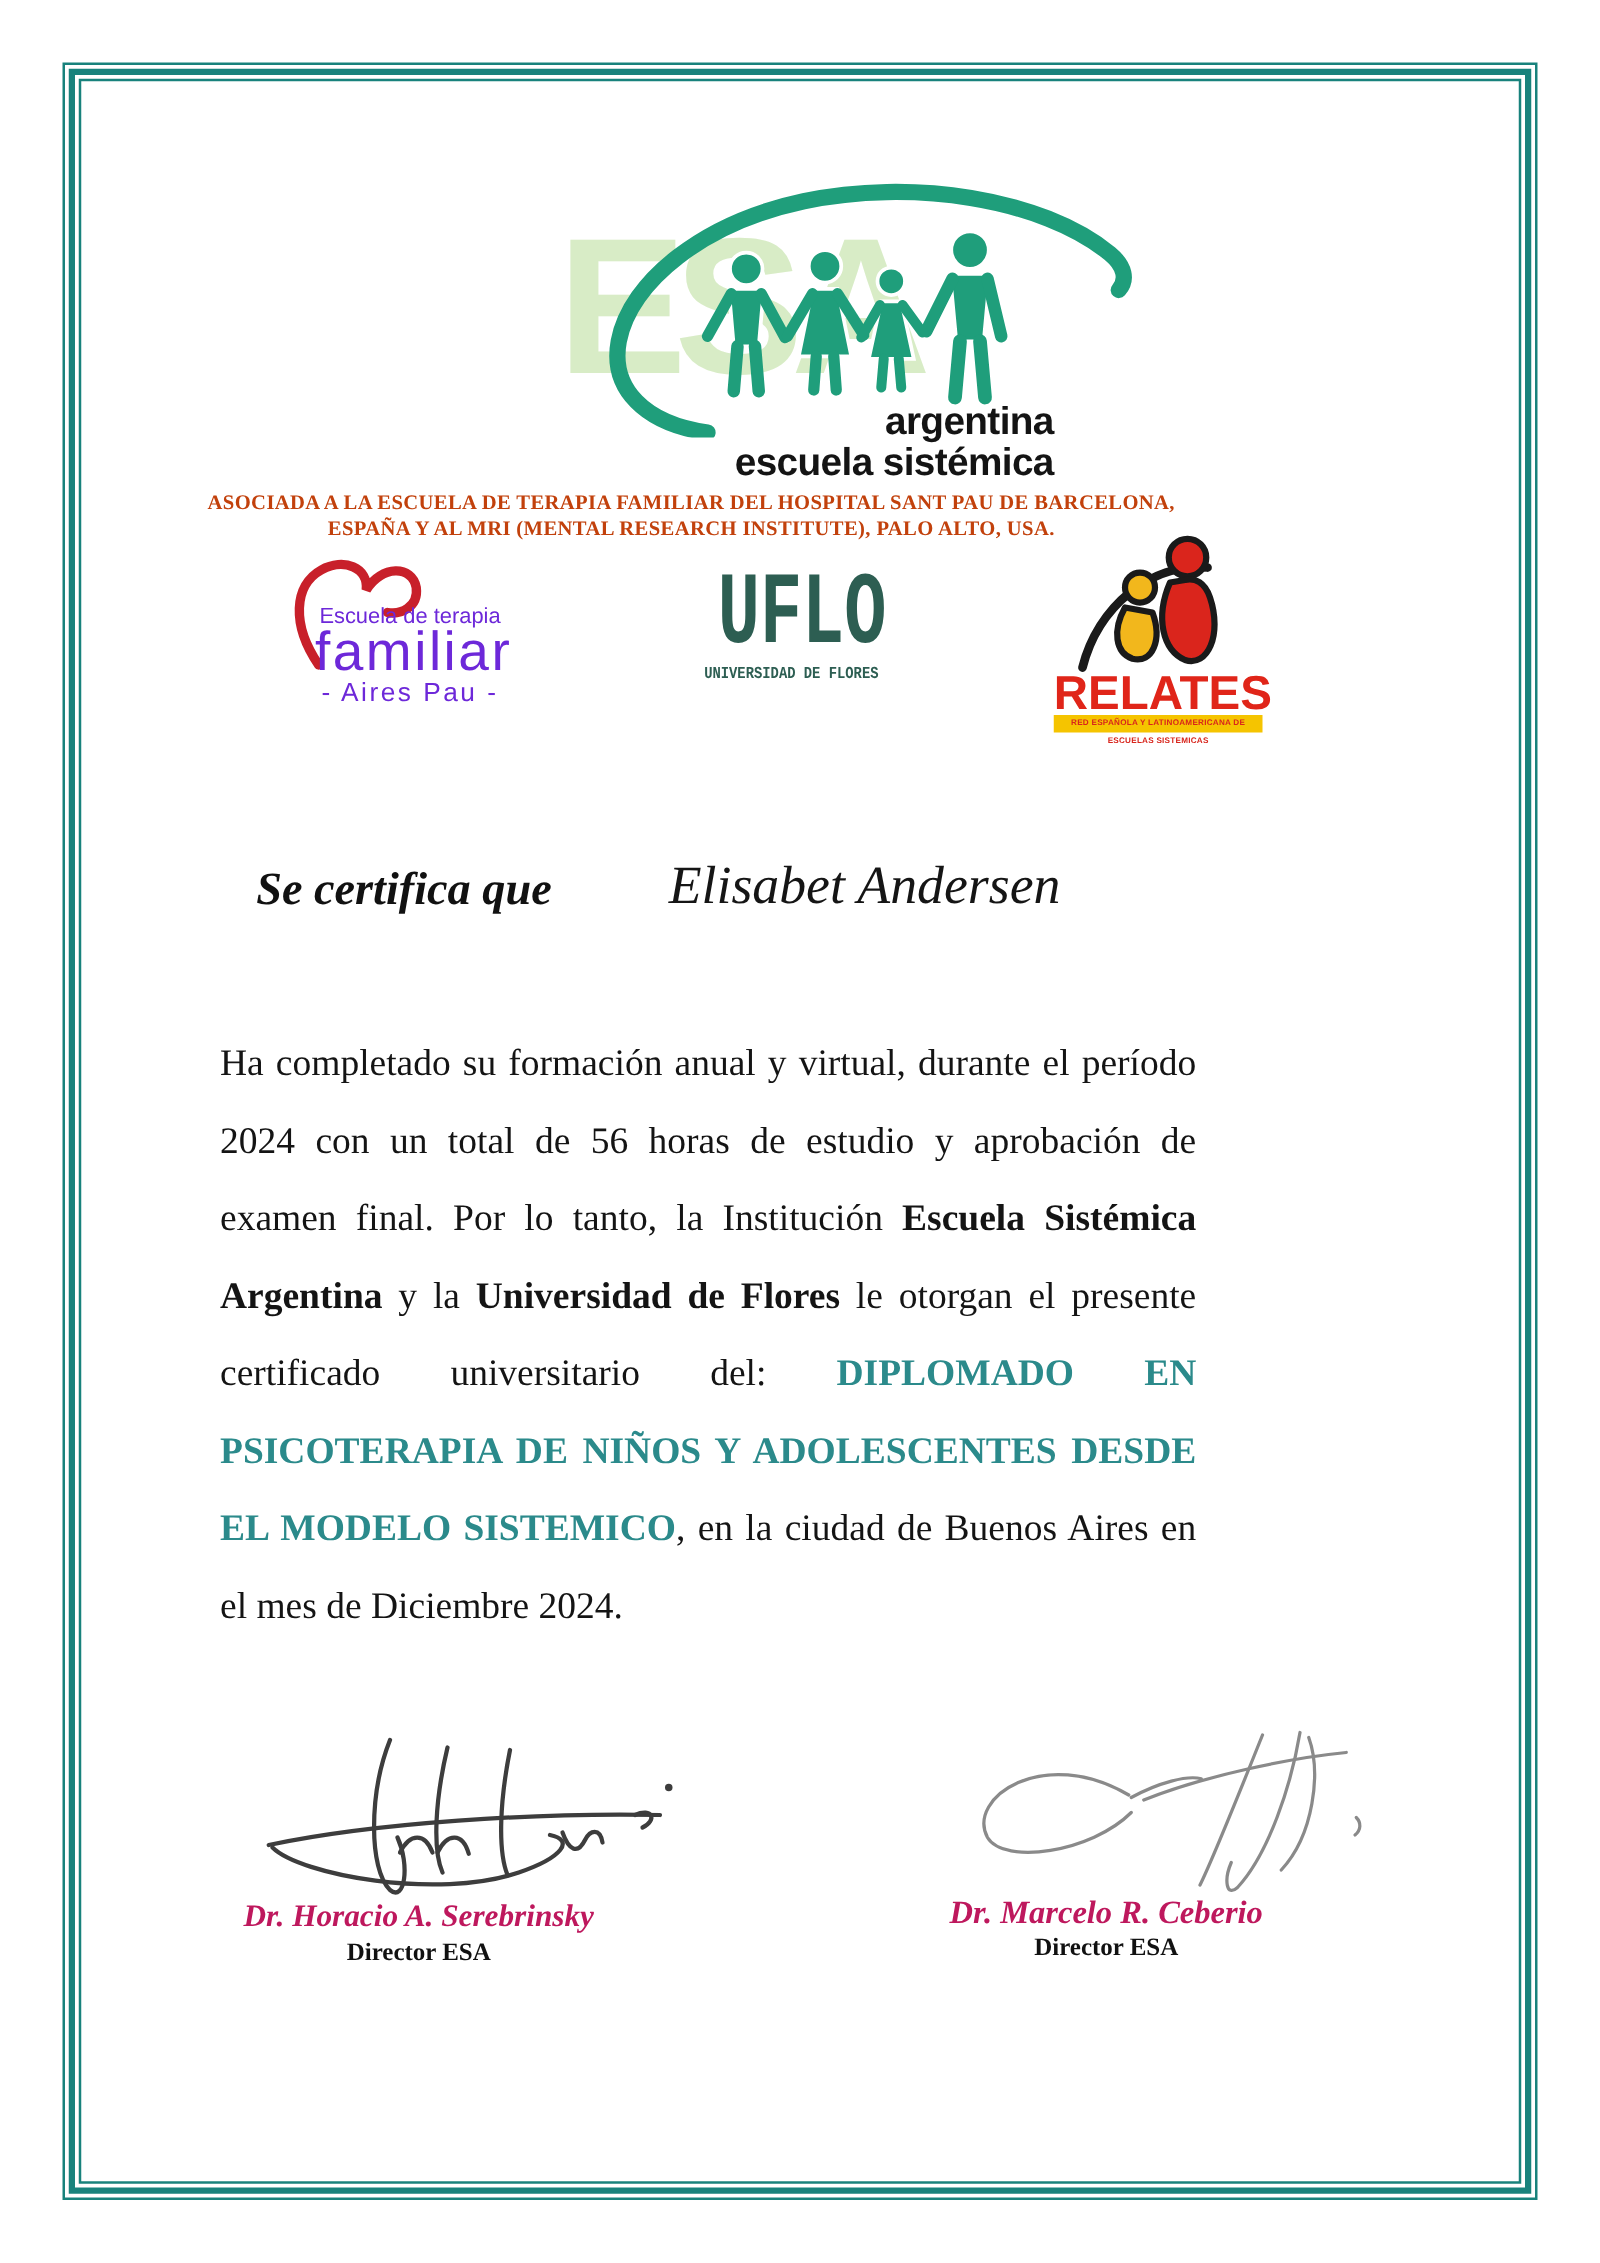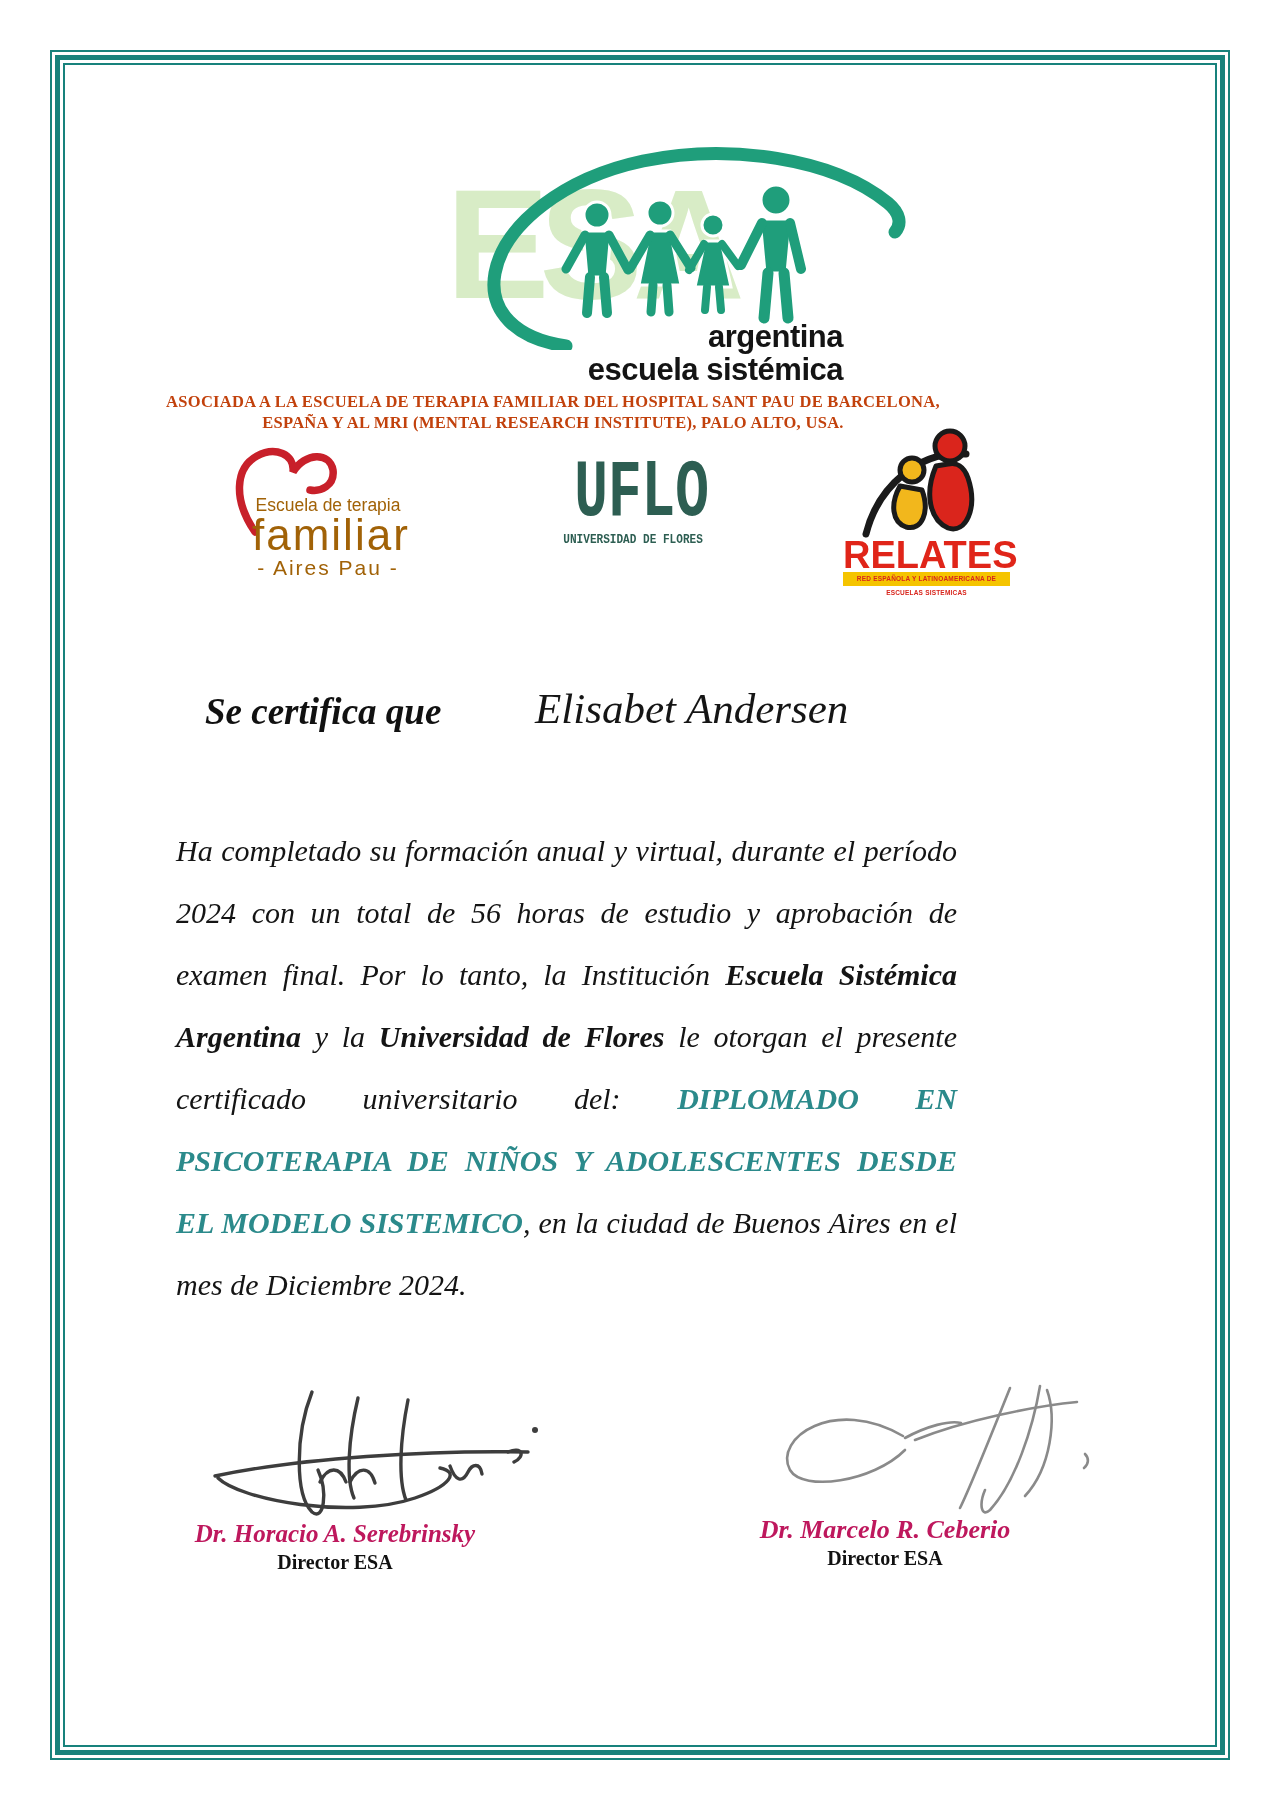--- a/index.html
+++ b/index.html
@@ -17,21 +17,21 @@
      font-family:"Liberation Sans",sans-serif;font-weight:bold;font-size:31px;
      line-height:33px;color:#141414;letter-spacing:-0.5px;}
 
   
   .association{left:103px;top:391px;width:900px;text-align:center;
      font-family:"Liberation Serif",serif;font-weight:bold;color:#c2410c;
      font-size:16.5px;line-height:21px;letter-spacing:0.3px;}
 
   
   .santpau-text{left:252px;top:482px;width:152px;text-align:center;
-     font-family:"Liberation Sans",sans-serif;color:#a16207;margin-top:13px;}
+     font-family:"Liberation Sans",sans-serif;color:#6d28d9;}
   .santpau-l1{font-size:17.5px;line-height:20px;}
   .santpau-l2{font-size:44px;line-height:40px;letter-spacing:2px;}
   .santpau-l3{font-size:21px;line-height:26px;letter-spacing:2px;}
 
   .uflo{left:548px;top:456px;width:165px;text-align:right;
      font-family:Liberation Mono, monospace;color:#2d5e52;}
   .uflo-acronym{display:inline-block;font-size:78px;font-weight:bold;line-height:70px;
      transform:scale(0.72,1.05);transform-origin:center top;white-space:nowrap;}
   .uflo-sub{display:inline-block;font-size:13.5px;font-weight:bold;margin-top:6px;
      transform:scaleX(0.82);transform-origin:center top;white-space:nowrap;}
@@ -43,21 +43,21 @@
      font-family:"Liberation Sans",sans-serif;font-weight:bold;font-size:6.5px;
      line-height:14px;text-align:center;color:#d8251c;letter-spacing:0.2px;}
 
   
   .certify-label{left:205px;top:690px;font-size:37px;font-weight:bold;font-style:italic;
      color:#111;white-space:nowrap;}
   .recipient-name{left:523px;top:684px;font-size:43px;font-style:italic;color:#151515;
      white-space:nowrap;margin-left:12px;}
 
   
-  .body-par{left:176px;top:790px;width:781px;font-style:italic;font-size:30px;
+  .body-par{left:176px;top:790px;width:781px;font-size:30px;
      line-height:62px;text-align:justify;color:#141414;}
   .body-par .b{font-weight:bold;}
   .body-par .title{font-weight:bold;color:#2b8a8b;}
 
   
   .sig-caption{text-align:center;}
   .sig-name{font-size:25px;font-weight:bold;font-style:italic;color:#be185d;line-height:30px;}
   .sig-title{font-size:20px;font-weight:bold;color:#111;line-height:26px;}
   .cap-left{left:190px;top:1519px;width:290px;}
   .cap-right{left:730px;top:1515px;width:310px;}

